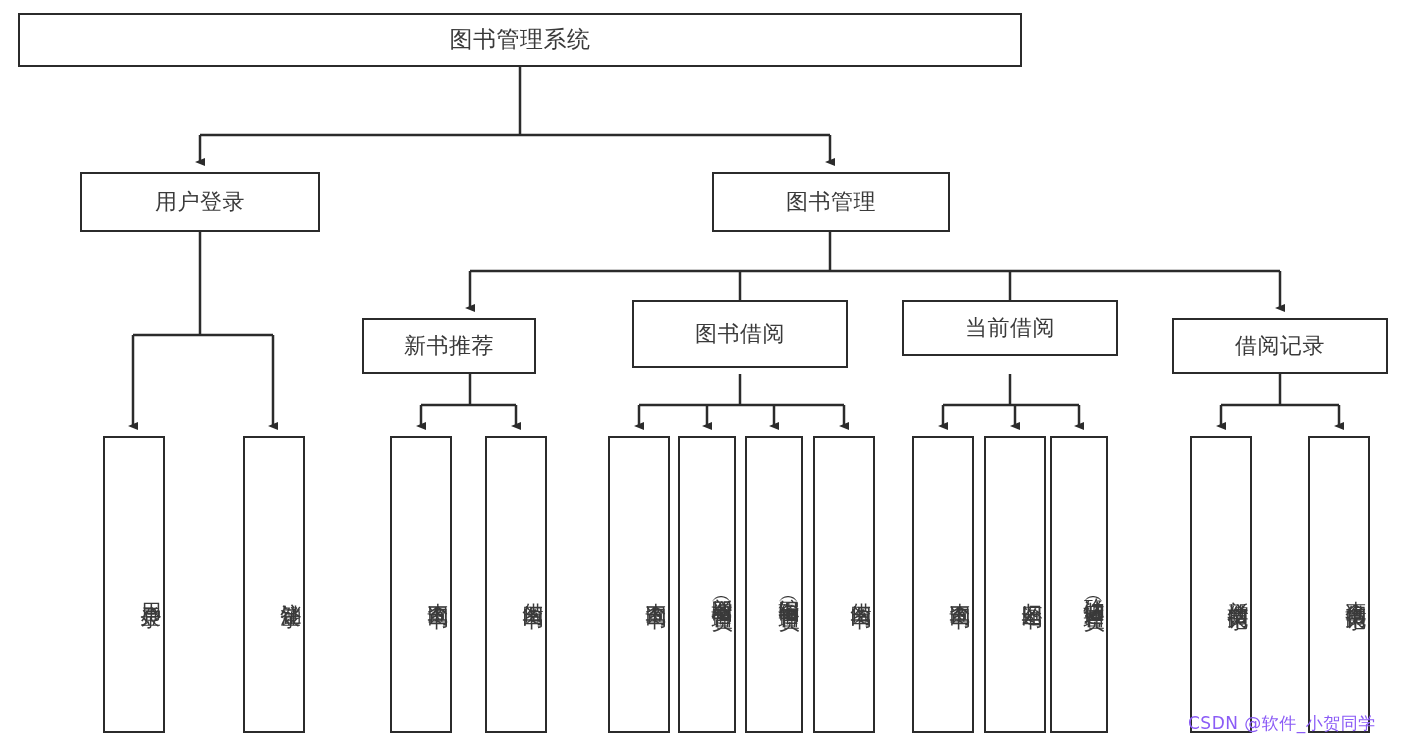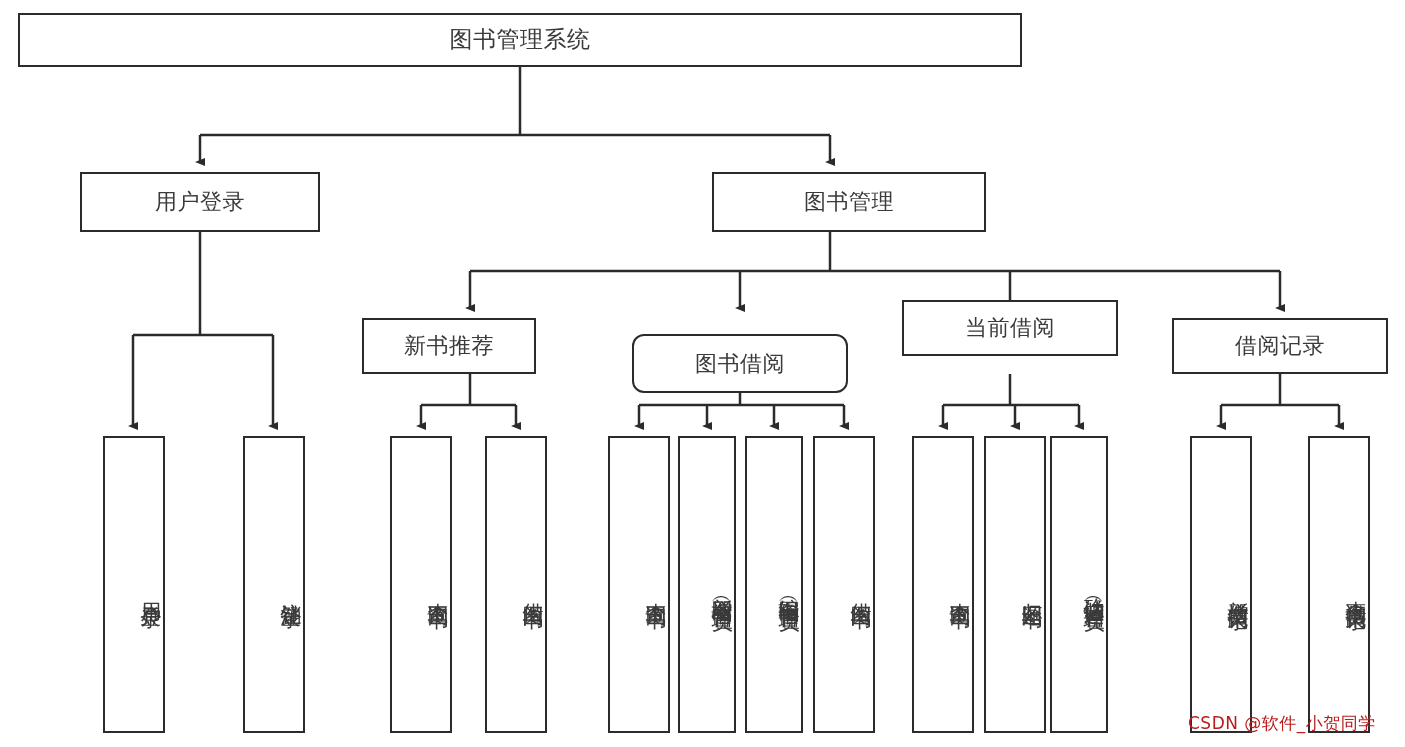--- a/index.html
+++ b/index.html
@@ -55,21 +55,21 @@
   .node.v .lbl {
     writing-mode: vertical-rl;
     text-orientation: upright;
     display: block;
   }
   .watermark {
     position: absolute;
     left: 1188px;
     top: 712px;
     font-size: 17px;
-    color: #b91c1c;
+    color: #8b5cf6;
     letter-spacing: 0.5px;
     white-space: nowrap;
     font-family: "DejaVu Sans", "Liberation Sans", sans-serif;
   }
 </style>
 </head>
 <body>
 
 <div id="canvas">
 
@@ -123,28 +123,28 @@
     </g>
   </svg>
 
   <div class="node h root" style="left:18px; top:13px; width:1004px; height:54px;">
     <span class="lbl">图书管理系统</span>
   </div>
 
   <div class="node h" style="left:80px; top:172px; width:240px; height:60px;">
     <span class="lbl">用户登录</span>
   </div>
-  <div class="node h" style="left:712px; top:172px; width:274px; height:60px;">
+  <div class="node h" style="left:712px; top:172px; width:238px; height:60px;">
     <span class="lbl">图书管理</span>
   </div>
 
   <div class="node h" style="left:362px; top:318px; width:174px; height:56px;">
     <span class="lbl">新书推荐</span>
   </div>
-  <div class="node h" style="left:632px; top:334px; width:216px; height:59px;border-radius:12px;">
+  <div class="node h" style="left:632px; top:300px; width:216px; height:68px;">
     <span class="lbl">图书借阅</span>
   </div>
   <div class="node h" style="left:902px; top:300px; width:216px; height:56px;">
     <span class="lbl">当前借阅</span>
   </div>
   <div class="node h" style="left:1172px; top:318px; width:216px; height:56px;text-align:right;">
     <span class="lbl">借阅记录</span>
   </div>
 
   <div class="node v" style="left:103px; top:436px; width:62px; height:297px;">

